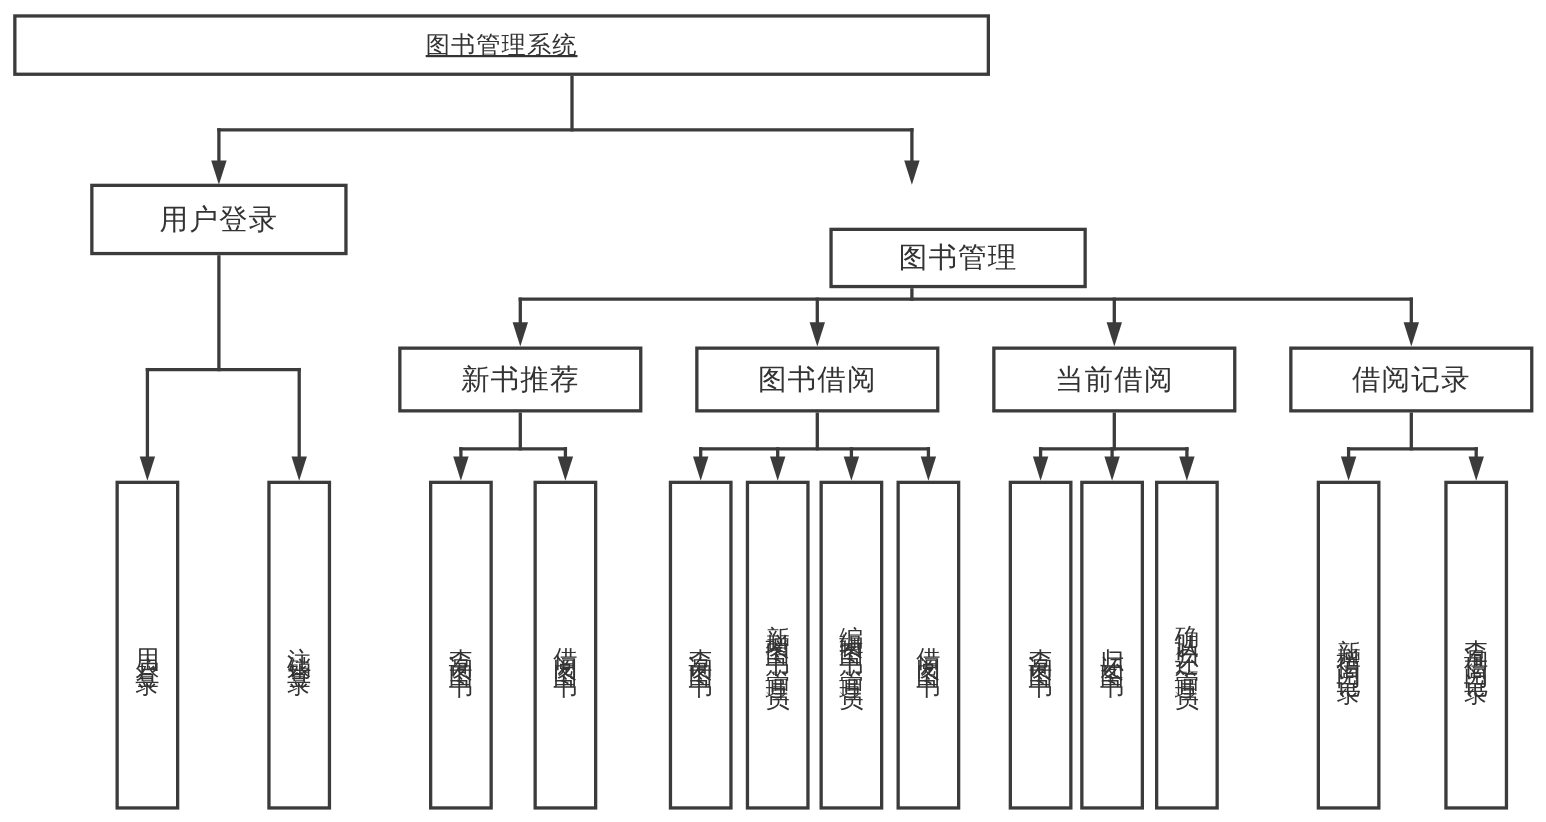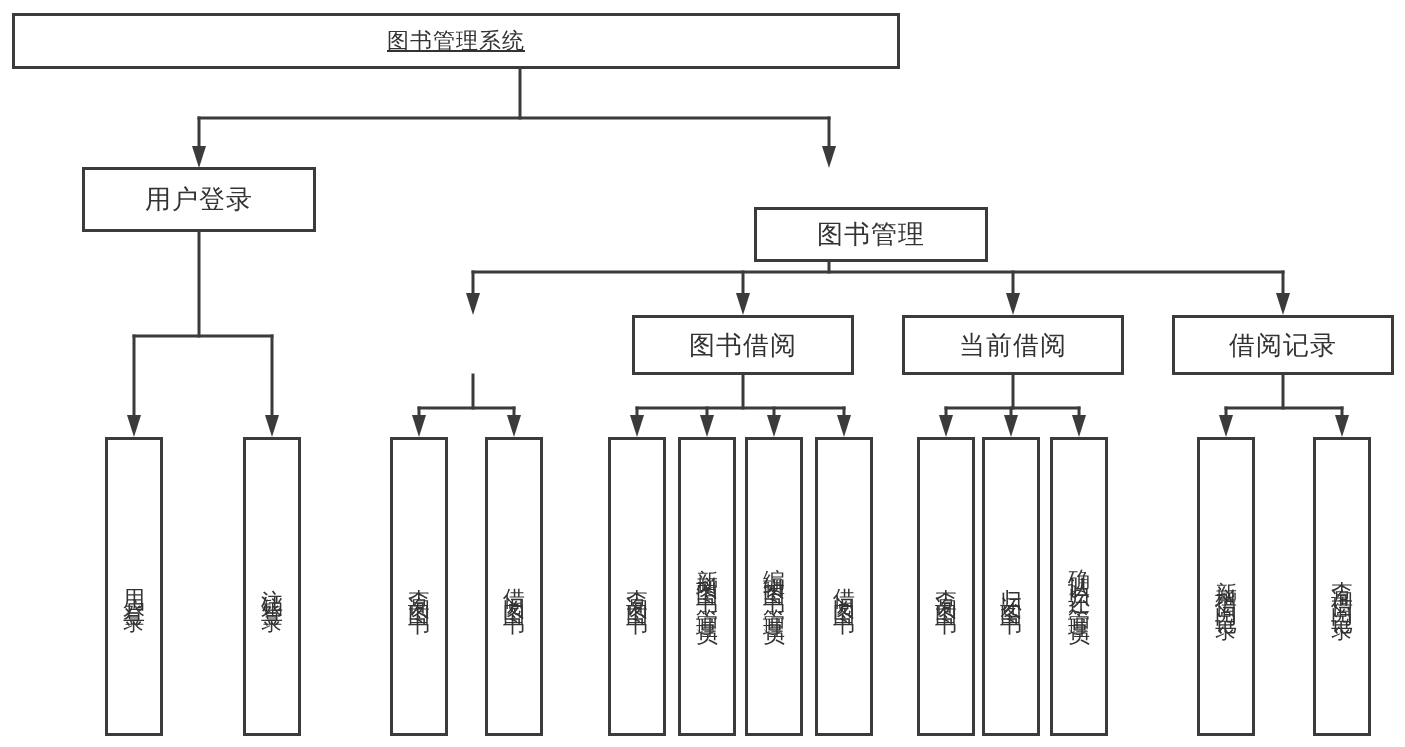--- a/index.html
+++ b/index.html
@@ -123,20 +123,23 @@
     <span class="lbl">图书管理系统</span>
   </div>
 
   <div class="node branch-node" style="left:82px;top:167px;width:234px;height:65px;">
     <span class="lbl">用户登录</span>
   </div>
   <div class="node branch-node" style="left:754px;top:167px;width:234px;height:55px;margin-top:40px;">
     <span class="lbl">图书管理</span>
   </div>
 
+  <div class="node branch-node" style="left:362px;top:315px;width:222px;height:60px;">
+    <span class="lbl">新书推荐</span>
+  </div>
   <div class="node branch-node" style="left:902px;top:315px;width:222px;height:60px;">
     <span class="lbl">当前借阅</span>
   </div>
   <div class="node branch-node" style="left:632px;top:315px;width:222px;height:60px;">
     <span class="lbl">图书借阅</span>
   </div>
   <div class="node branch-node" style="left:1172px;top:315px;width:222px;height:60px;">
     <span class="lbl">借阅记录</span>
   </div>
 

